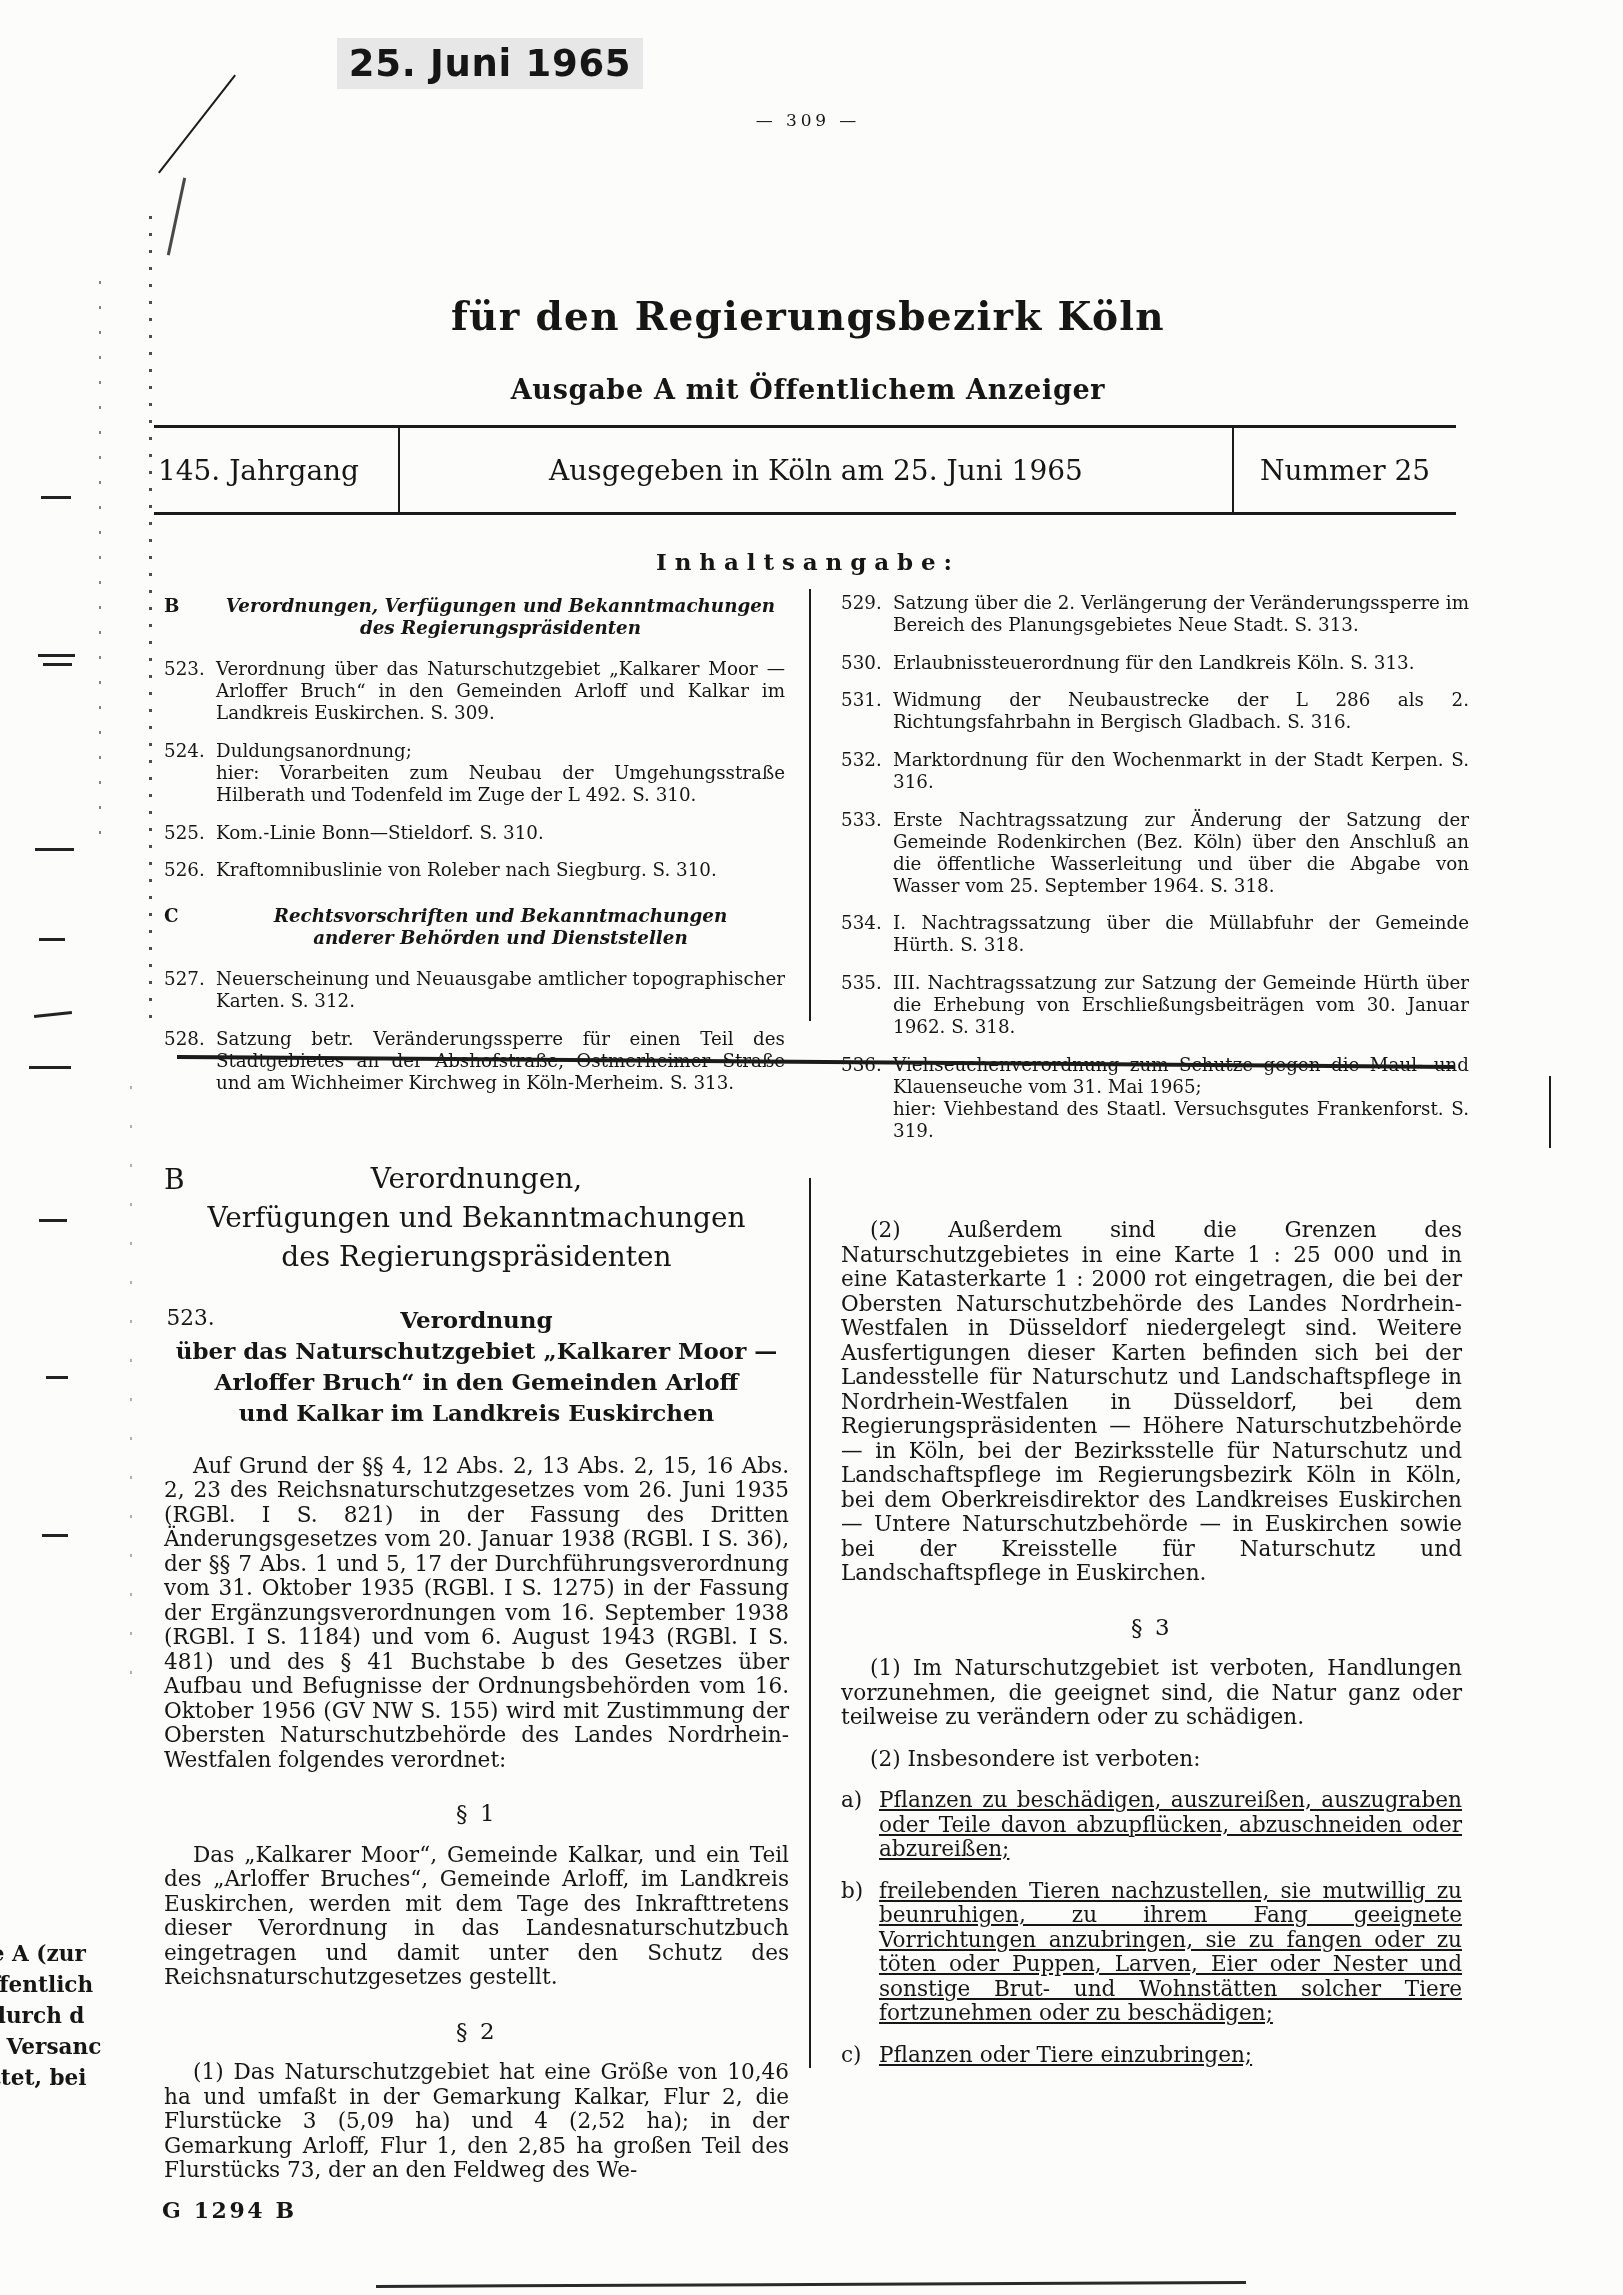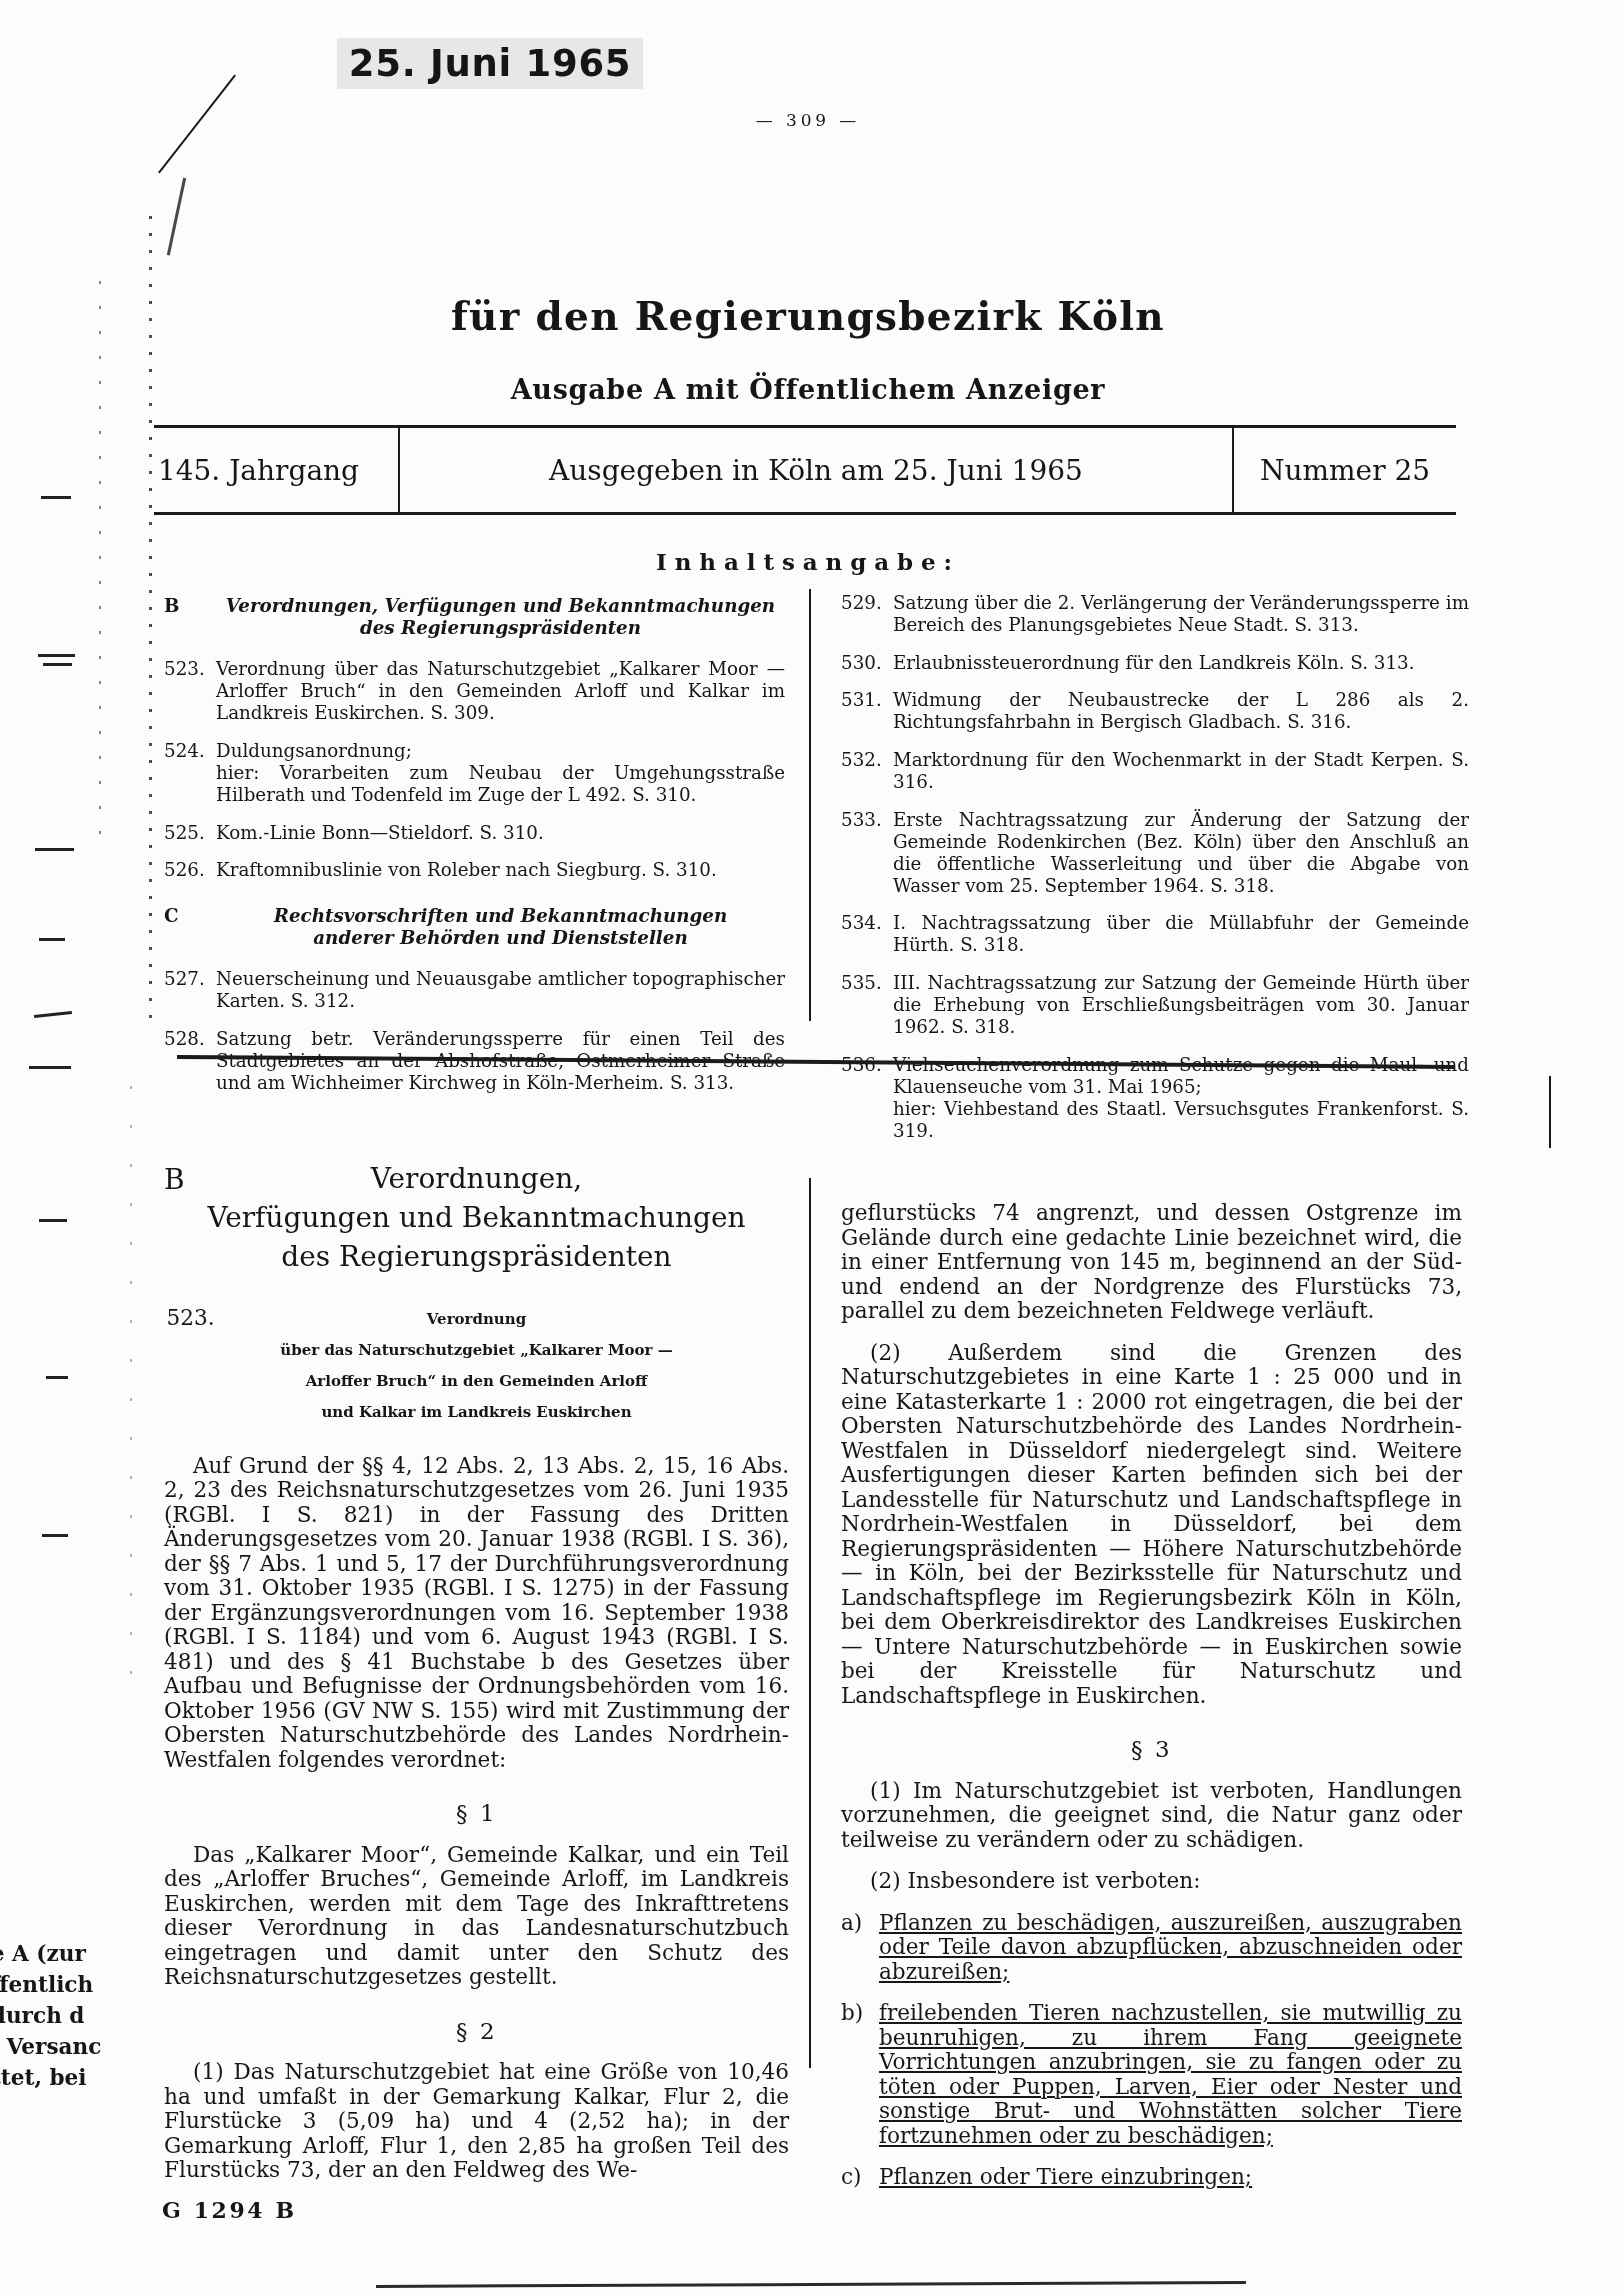--- a/index.html
+++ b/index.html
@@ -64,21 +64,21 @@
   }
   
   .body-col{position:absolute; font-size:21.6px; line-height:24.5px;}
   .body-col.left{left:164px; top:1159px; width:625px;}
   .body-col.right{left:841px; top:1201px; width:621px;}
   .body-divider{left:809px; top:1178px; width:2px; height:890px;}
   .sec-head-row{position:relative; text-align:center; font-size:28px; line-height:39px;}
   .sec-letter{position:absolute; left:0; top:1.3px; font-size:28px;}
   .art-row{position:relative; margin-top:27.5px;}
   .art-num{position:absolute; left:2.6px; top:2.6px; font-size:21.6px;}
-  .art-title{text-align:center; font-weight:bold; font-size:15px; line-height:31px;}
+  .art-title{text-align:center; font-weight:bold; font-size:23px; line-height:31px;}
   .body-col p{margin:0; text-align:justify;}
   .body-col p.ind{text-indent:29px;}
   .p-intro{margin-top:26px !important;}
   .par-head{text-align:center; font-size:23px; margin:29px 0 17px; letter-spacing:2.6px;}
   .list-item{display:flex; margin-top:17px;}
   .list-label{width:38px; flex:none;}
   .list-text{flex:1; text-align:justify;text-decoration:underline;}
   .mt26{margin-top:17px !important;}
   
   .print-code{position:absolute; left:162px; top:2197px; font-size:22px; font-weight:bold; letter-spacing:2.6px;}
@@ -229,21 +229,20 @@
     <p class="ind p-intro">Auf Grund der §§ 4, 12 Abs. 2, 13 Abs. 2, 15, 16 Abs. 2, 23 des Reichsnaturschutzgesetzes vom 26. Juni 1935 (RGBl. I S. 821) in der Fassung des Dritten Änderungsgesetzes vom 20. Januar 1938 (RGBl. I S. 36), der §§ 7 Abs. 1 und 5, 17 der Durchführungsverordnung vom 31. Oktober 1935 (RGBl. I S. 1275) in der Fassung der Ergänzungsverordnungen vom 16. September 1938 (RGBl. I S. 1184) und vom 6. August 1943 (RGBl. I S. 481) und des § 41 Buchstabe b des Gesetzes über Aufbau und Befugnisse der Ordnungsbehörden vom 16. Oktober 1956 (GV NW S. 155) wird mit Zustimmung der Obersten Naturschutzbehörde des Landes Nordrhein-Westfalen folgendes verordnet:</p>
     <div class="par-head">§ 1</div>
     <p class="ind">Das „Kalkarer Moor“, Gemeinde Kalkar, und ein Teil des „Arloffer Bruches“, Gemeinde Arloff, im Landkreis Euskirchen, werden mit dem Tage des Inkrafttretens dieser Verordnung in das Landesnaturschutzbuch eingetragen und damit unter den Schutz des Reichsnaturschutzgesetzes gestellt.</p>
     <div class="par-head">§ 2</div>
     <p class="ind">(1) Das Naturschutzgebiet hat eine Größe von 10,46 ha und umfaßt in der Gemarkung Kalkar, Flur 2, die Flurstücke 3 (5,09 ha) und 4 (2,52 ha); in der Gemarkung Arloff, Flur 1, den 2,85 ha großen Teil des Flurstücks 73, der an den Feldweg des We-</p>
   </div>
 
   <div class="v-rule body-divider"></div>
 
   <div class="body-col right">
-    <p>geflurstücks 74 angrenzt, und dessen Ostgrenze im Gelände durch eine gedachte Linie bezeichnet wird, die in einer Entfernung von 145 m, beginnend an der Süd- und endend an der Nordgrenze des Flurstücks 73, parallel zu dem bezeichneten Feldwege verläuft.</p>
     <p class="ind mt26">(2) Außerdem sind die Grenzen des Naturschutzgebietes in eine Karte 1 : 25 000 und in eine Katasterkarte 1 : 2000 rot eingetragen, die bei der Obersten Naturschutzbehörde des Landes Nordrhein-Westfalen in Düsseldorf niedergelegt sind. Weitere Ausfertigungen dieser Karten befinden sich bei der Landesstelle für Naturschutz und Landschaftspflege in Nordrhein-Westfalen in Düsseldorf, bei dem Regierungspräsidenten — Höhere Naturschutzbehörde — in Köln, bei der Bezirksstelle für Naturschutz und Landschaftspflege im Regierungsbezirk Köln in Köln, bei dem Oberkreisdirektor des Landkreises Euskirchen — Untere Naturschutzbehörde — in Euskirchen sowie bei der Kreisstelle für Naturschutz und Landschaftspflege in Euskirchen.</p>
     <div class="par-head">§ 3</div>
     <p class="ind">(1) Im Naturschutzgebiet ist verboten, Handlungen vorzunehmen, die geeignet sind, die Natur ganz oder teilweise zu verändern oder zu schädigen.</p>
     <p class="ind mt26">(2) Insbesondere ist verboten:</p>
     <div class="list-item">
       <span class="list-label">a)</span>
       <span class="list-text">Pflanzen zu beschädigen, auszureißen, auszugraben oder Teile davon abzupflücken, abzuschneiden oder abzureißen;</span>
     </div>
     <div class="list-item">
       <span class="list-label">b)</span>

